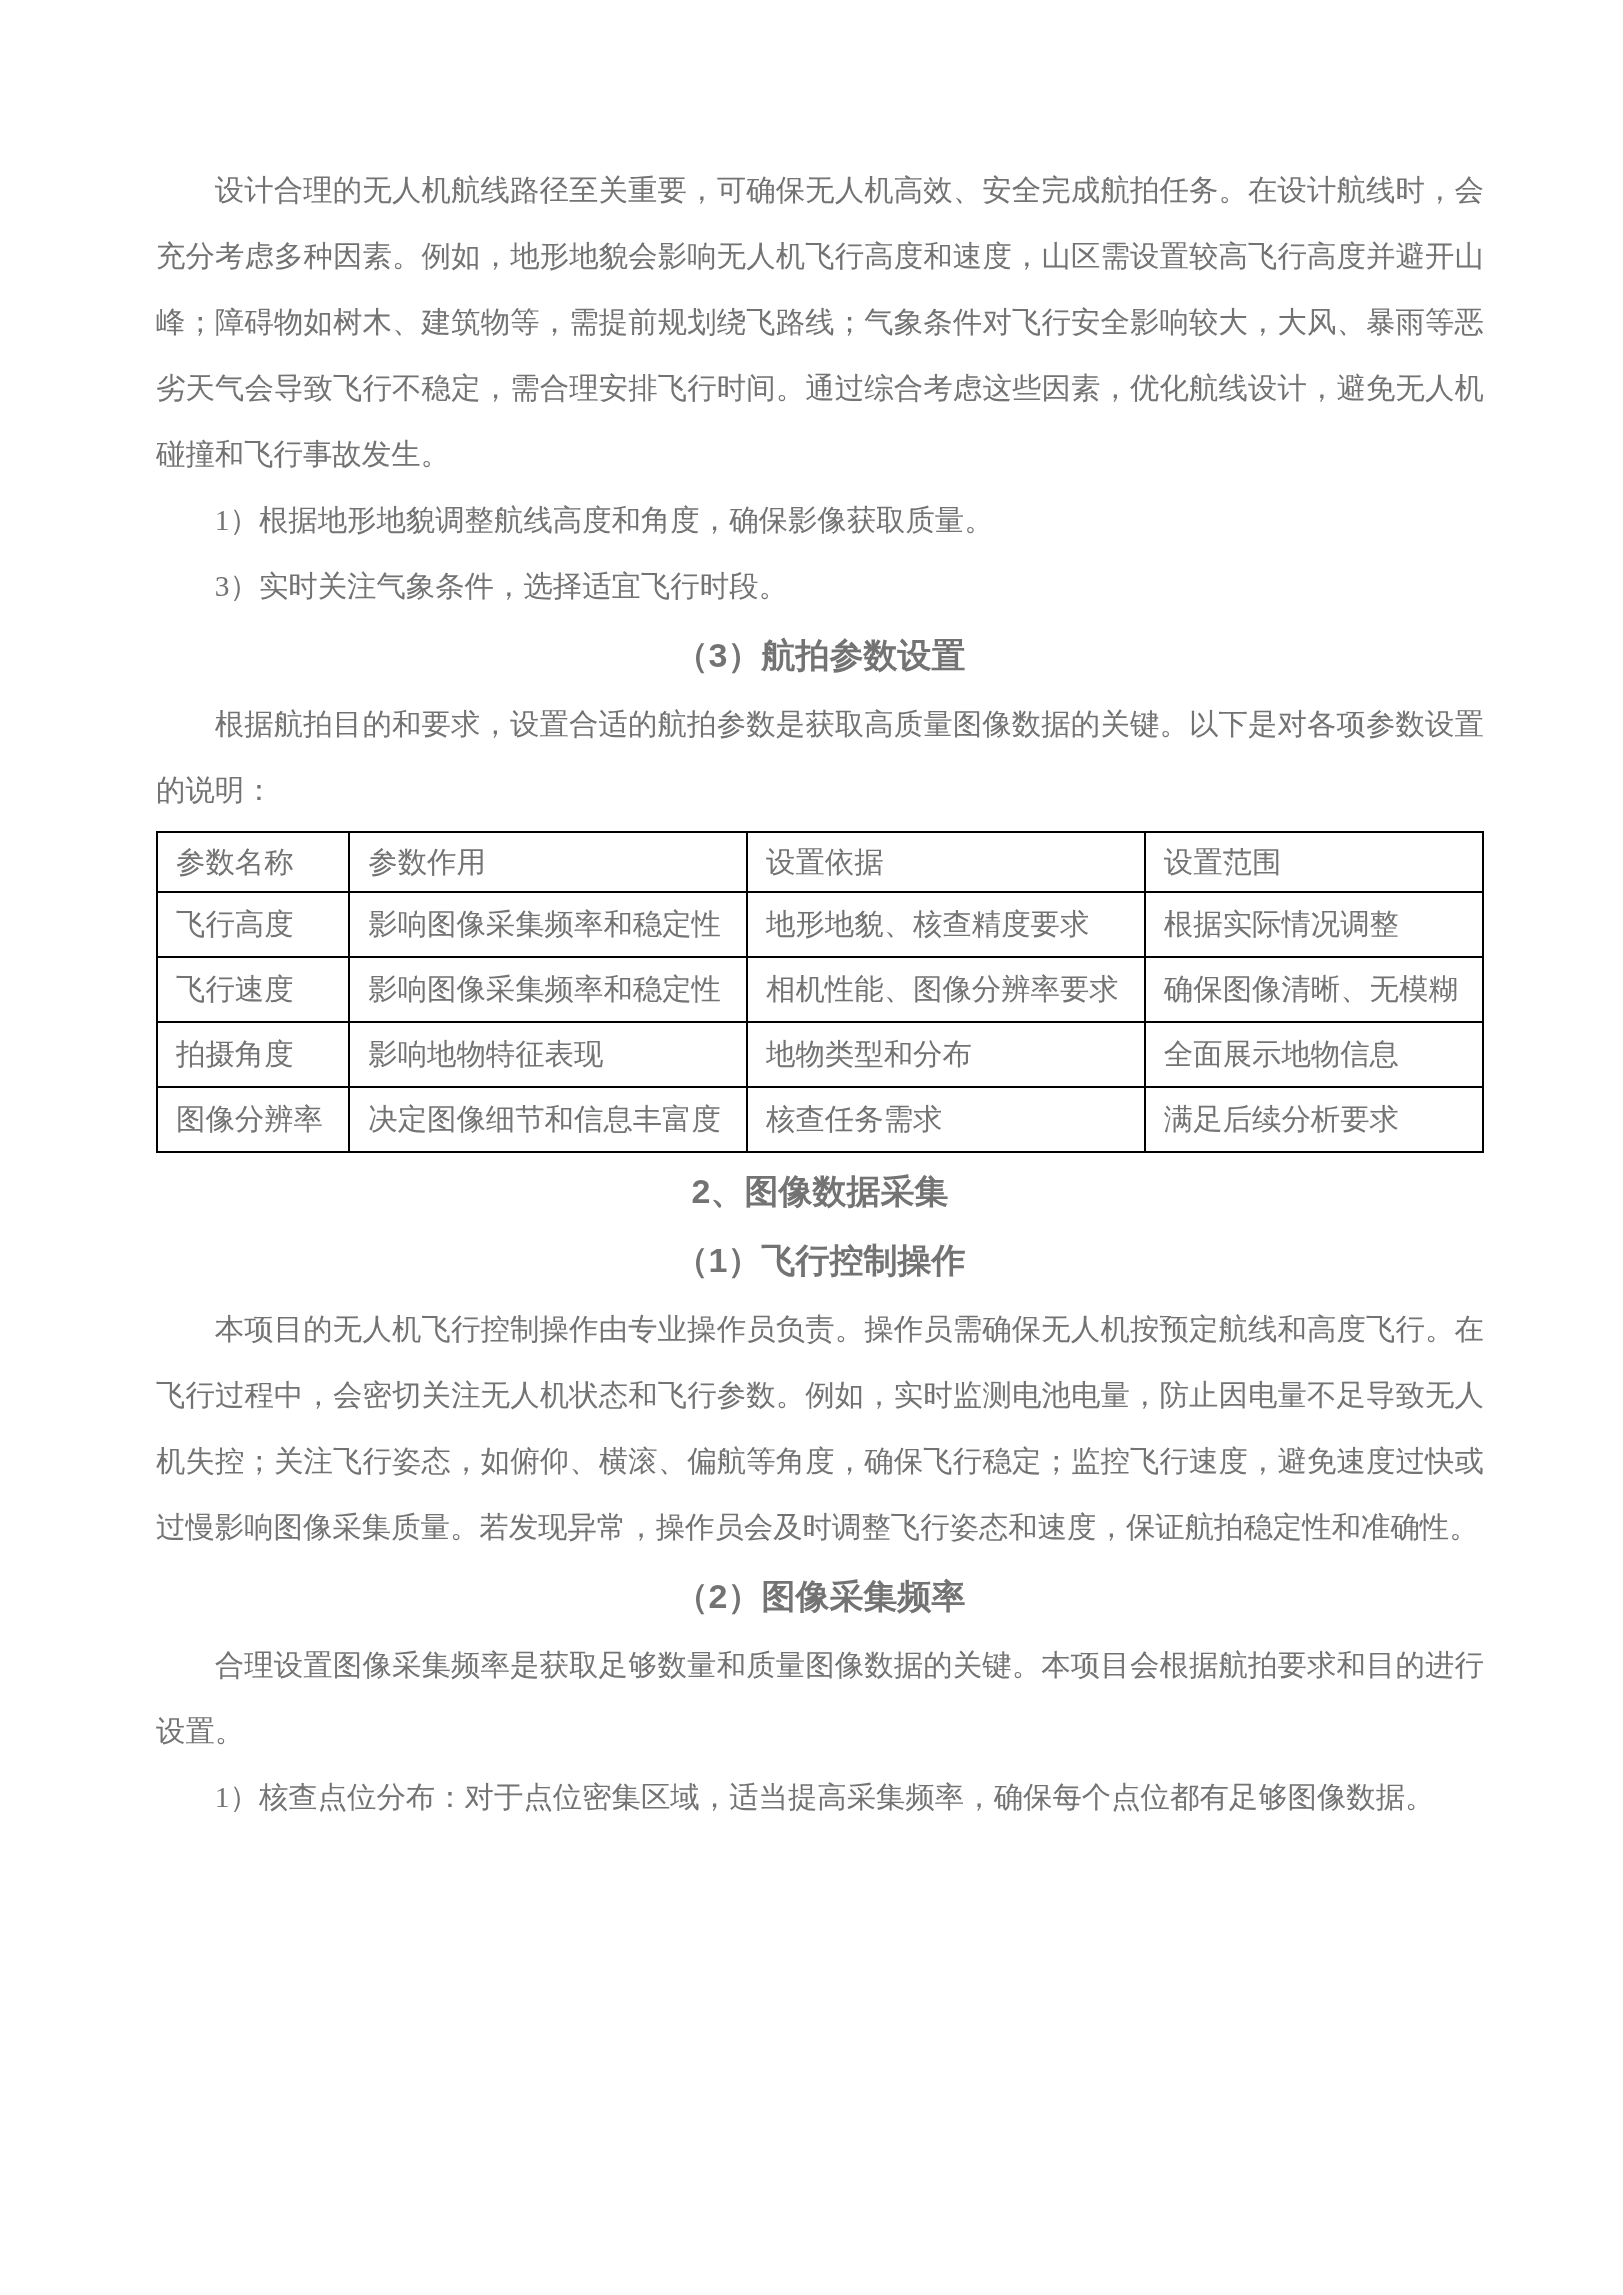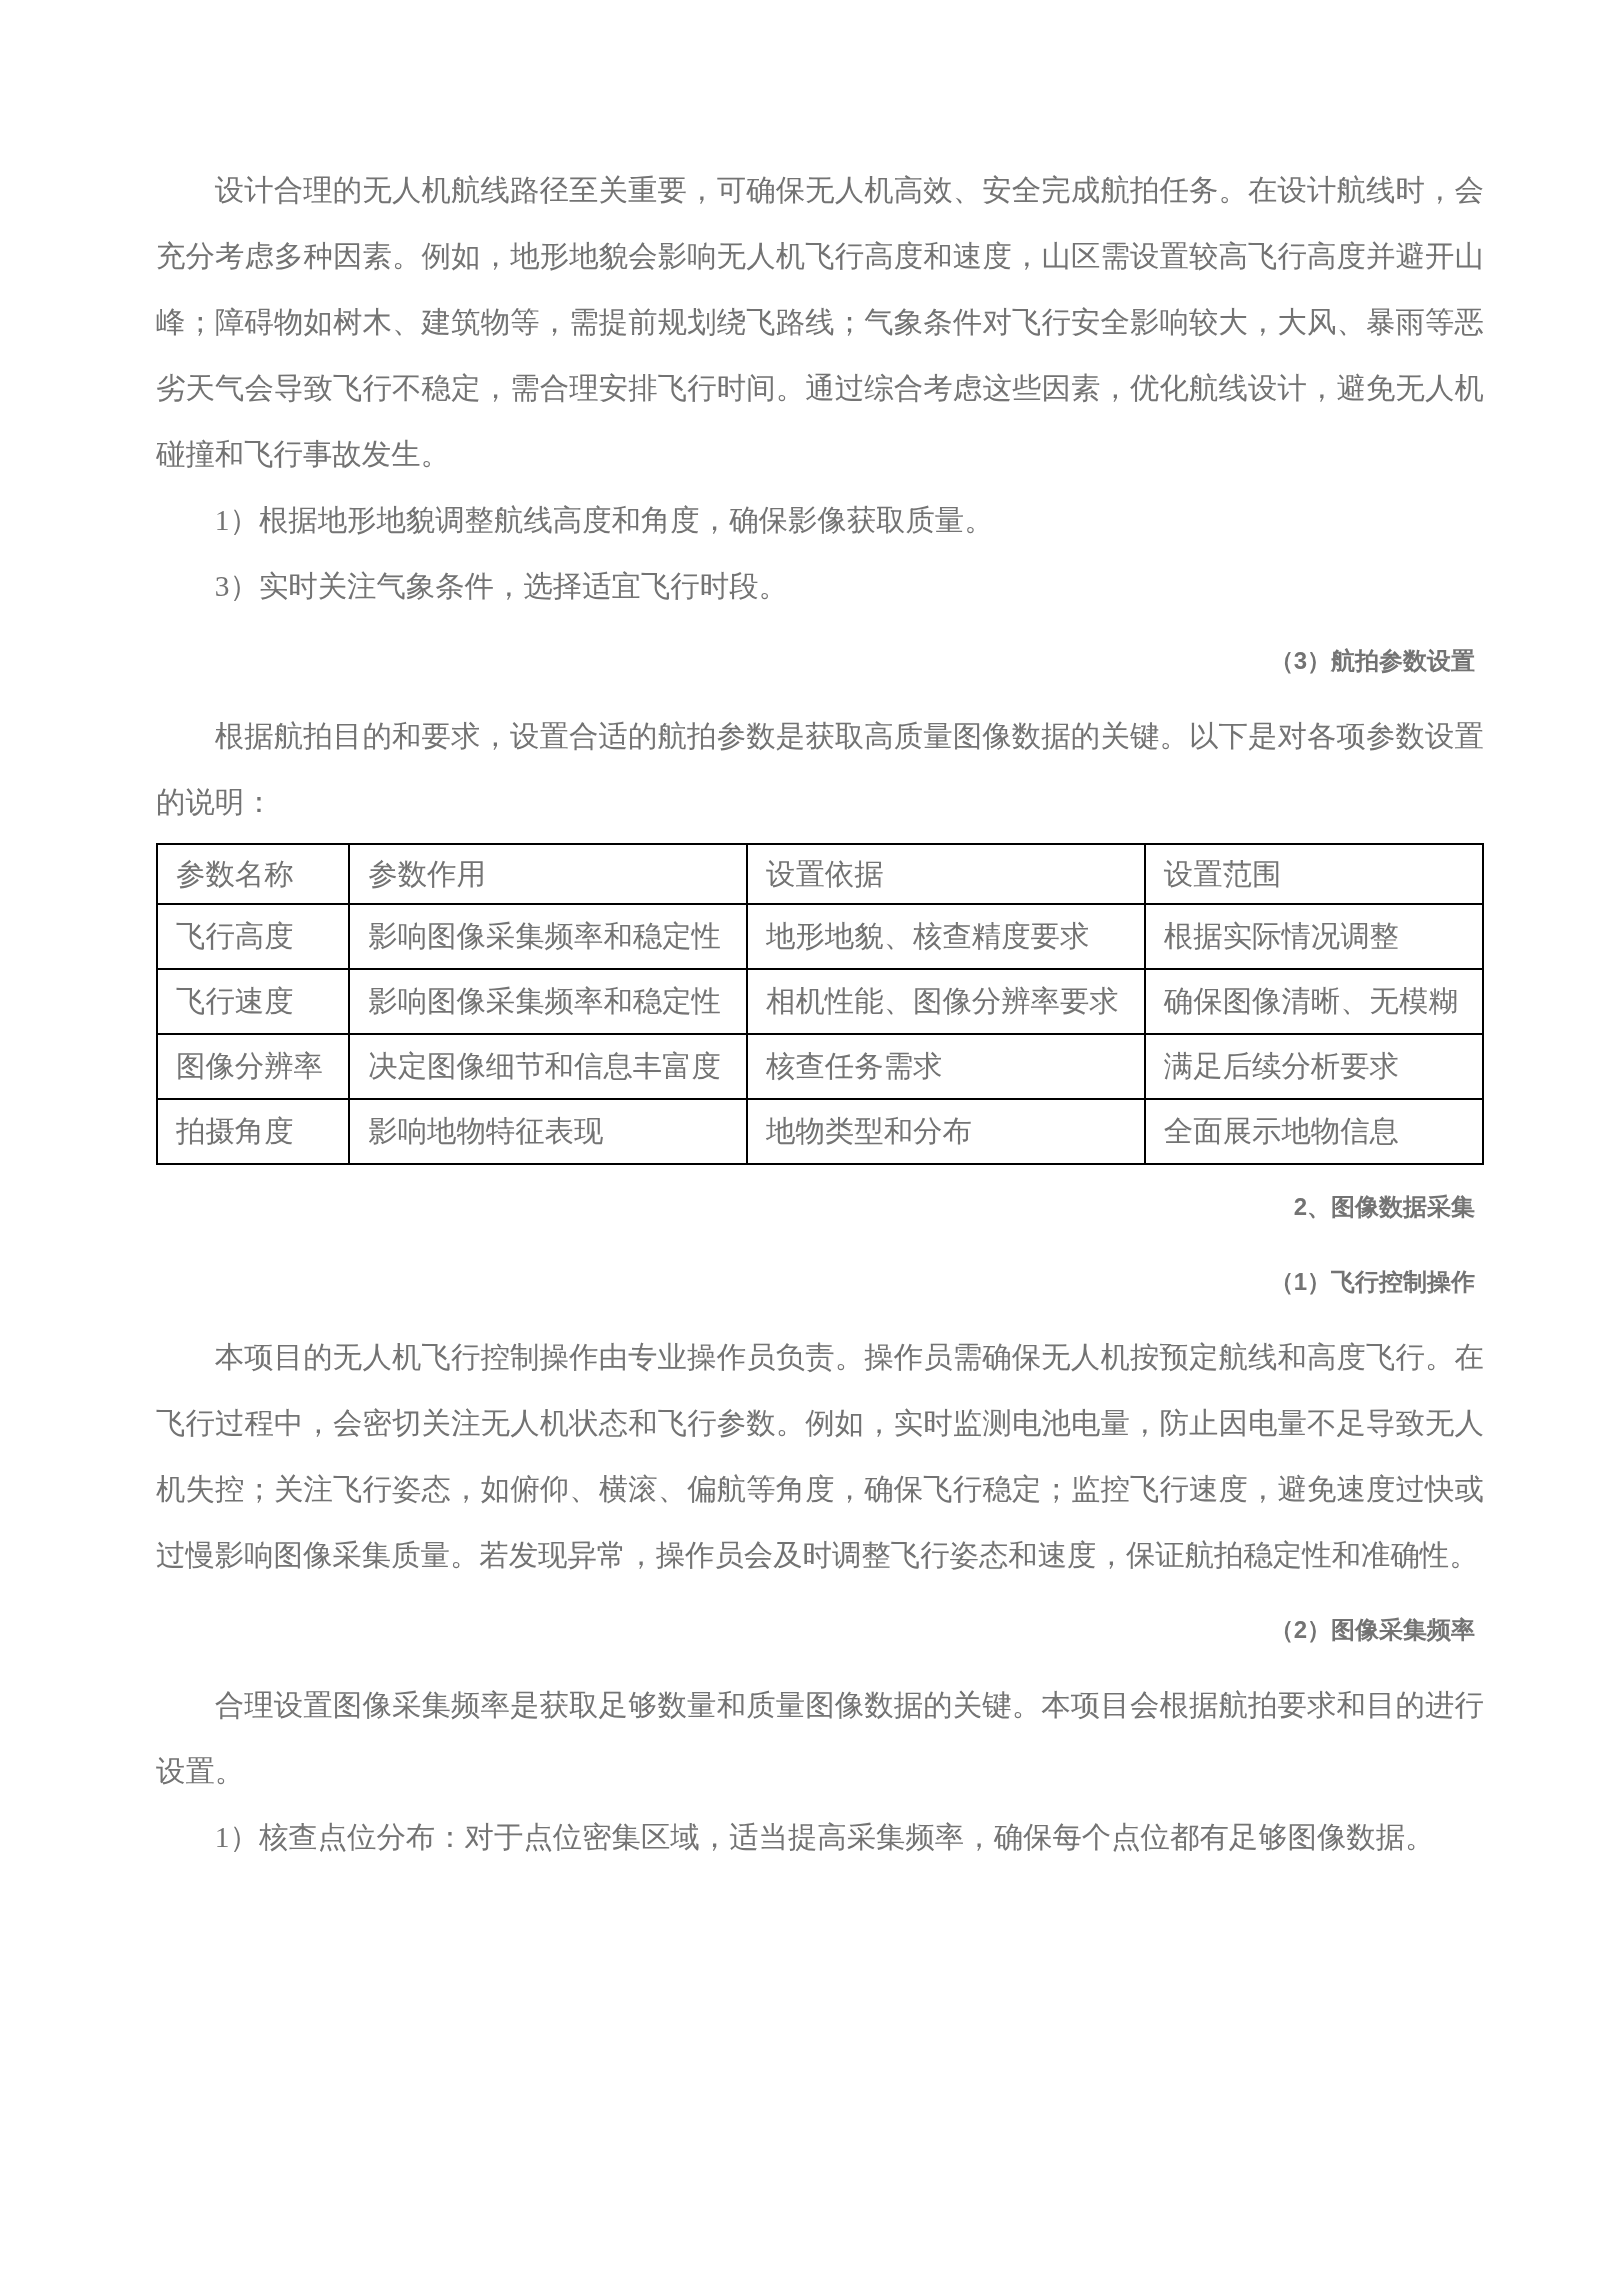--- a/index.html
+++ b/index.html
@@ -19,26 +19,26 @@
     line-height: 66px;
     color: #737373;
     overflow: hidden;
   }
   p.body-para {
     margin: 0;
     text-align: justify;
   }
   .indent2 { text-indent: 2em; }
   .heading {
-    margin: 9px;
+    margin: 3px;
     font-family: "Liberation Sans", "DejaVu Sans", sans-serif;
     font-weight: bold;
-    font-size: 24px;
+    font-size: 34px;
     line-height: 66px;
-    text-align: right;
+    text-align: center;
   }
   table.params-table {
     width: 100%;
     border-collapse: collapse;
     table-layout: fixed;
     margin: 7.9px 0 5.2px 0;
     font-size: 29.4px;
   }
   table.params-table th,
   table.params-table td {
@@ -94,30 +94,30 @@
         <td>地形地貌、核查精度要求</td>
         <td>根据实际情况调整</td>
       </tr>
       <tr>
         <td>飞行速度</td>
         <td>影响图像采集频率和稳定性</td>
         <td>相机性能、图像分辨率要求</td>
         <td>确保图像清晰、无模糊</td>
       </tr>
       <tr>
+        <td>拍摄角度</td>
+        <td>影响地物特征表现</td>
+        <td>地物类型和分布</td>
+        <td>全面展示地物信息</td>
+      </tr>
+      <tr>
         <td>图像分辨率</td>
         <td>决定图像细节和信息丰富度</td>
         <td>核查任务需求</td>
         <td>满足后续分析要求</td>
-      </tr>
-      <tr>
-        <td>拍摄角度</td>
-        <td>影响地物特征表现</td>
-        <td>地物类型和分布</td>
-        <td>全面展示地物信息</td>
       </tr>
     </tbody>
   </table>
 
   <p class="heading">2、图像数据采集</p>
 
   <p class="heading">（1）飞行控制操作</p>
 
   <p class="body-para indent2">本项目的无人机飞行控制操作由专业操作员负责。操作员需确保无人机按预定航线和高度飞行。在飞行过程中，会密切关注无人机状态和飞行参数。例如，实时监测电池电量，防止因电量不足导致无人机失控；关注飞行姿态，如俯仰、横滚、偏航等角度，确保飞行稳定；监控飞行速度，避免速度过快或过慢影响图像采集质量。若发现异常，操作员会及时调整飞行姿态和速度，保证航拍稳定性和准确性。</p>
 

